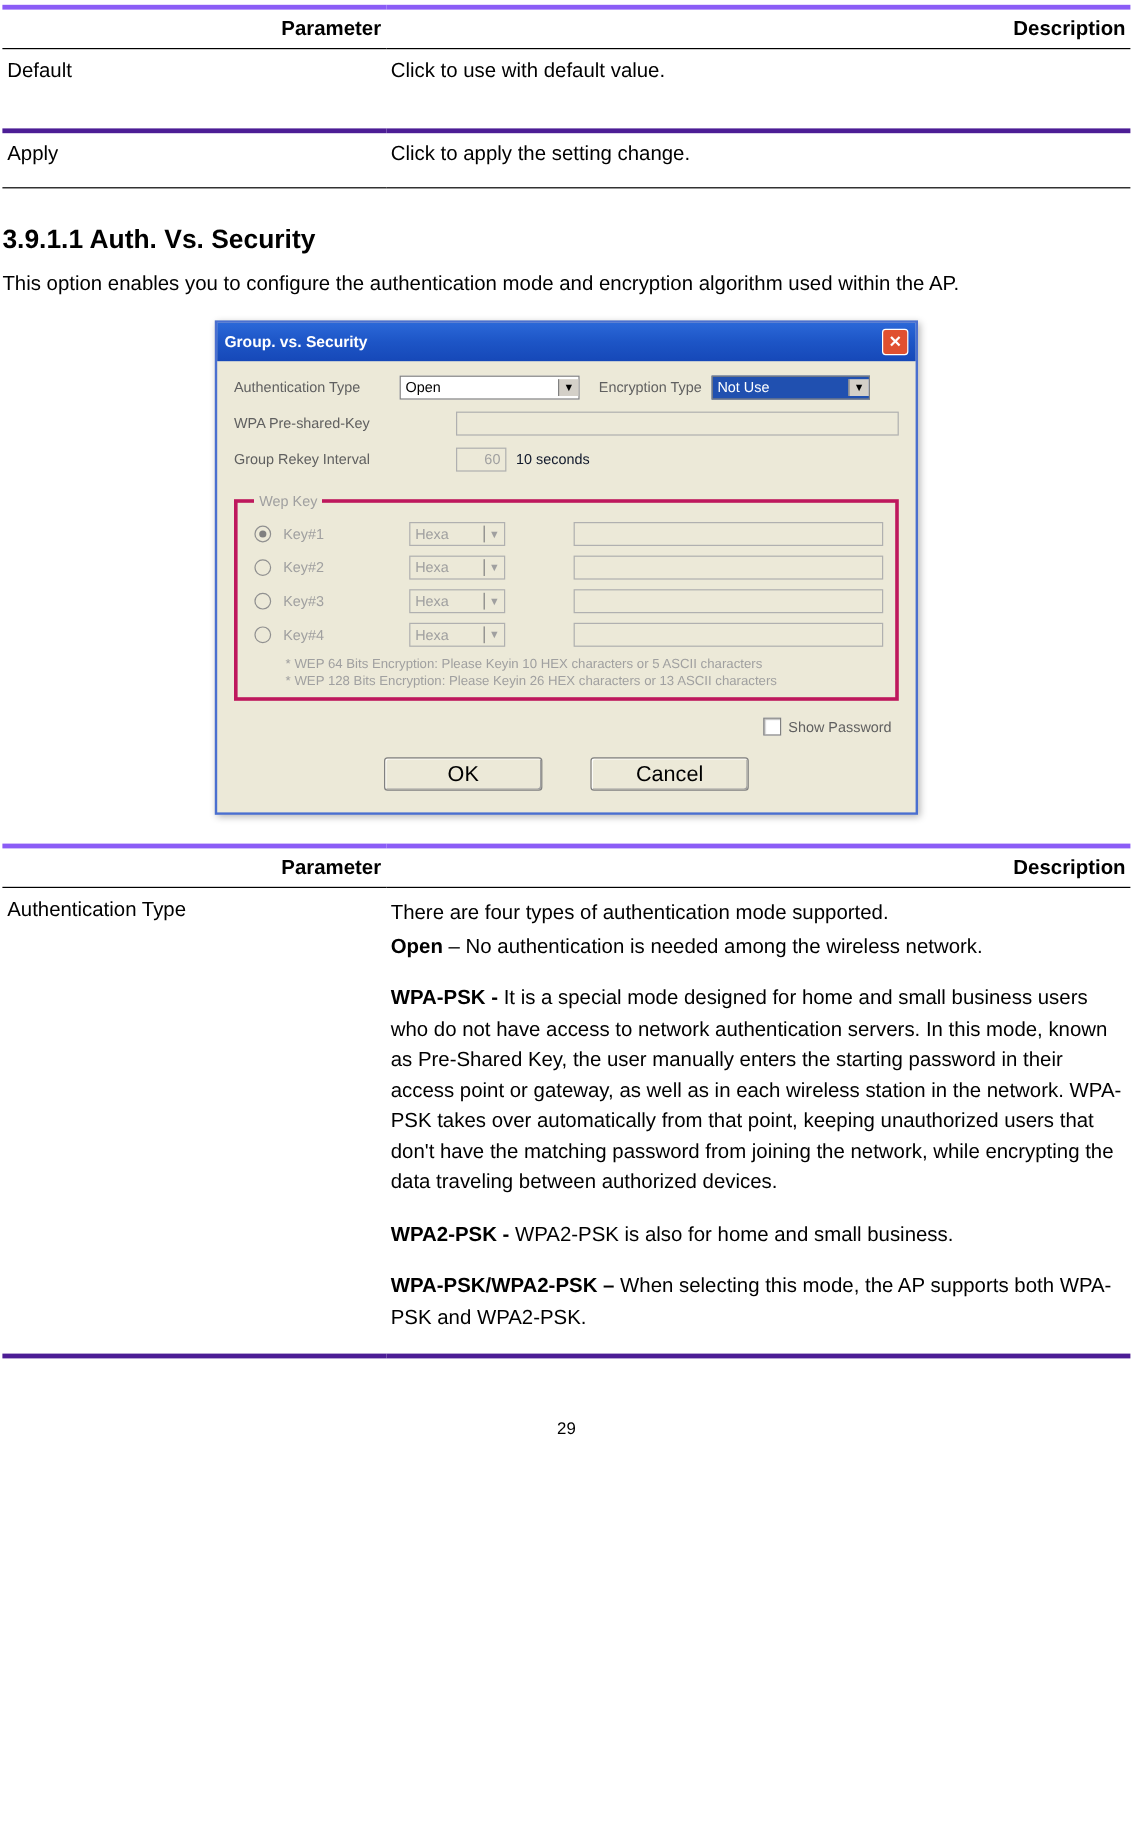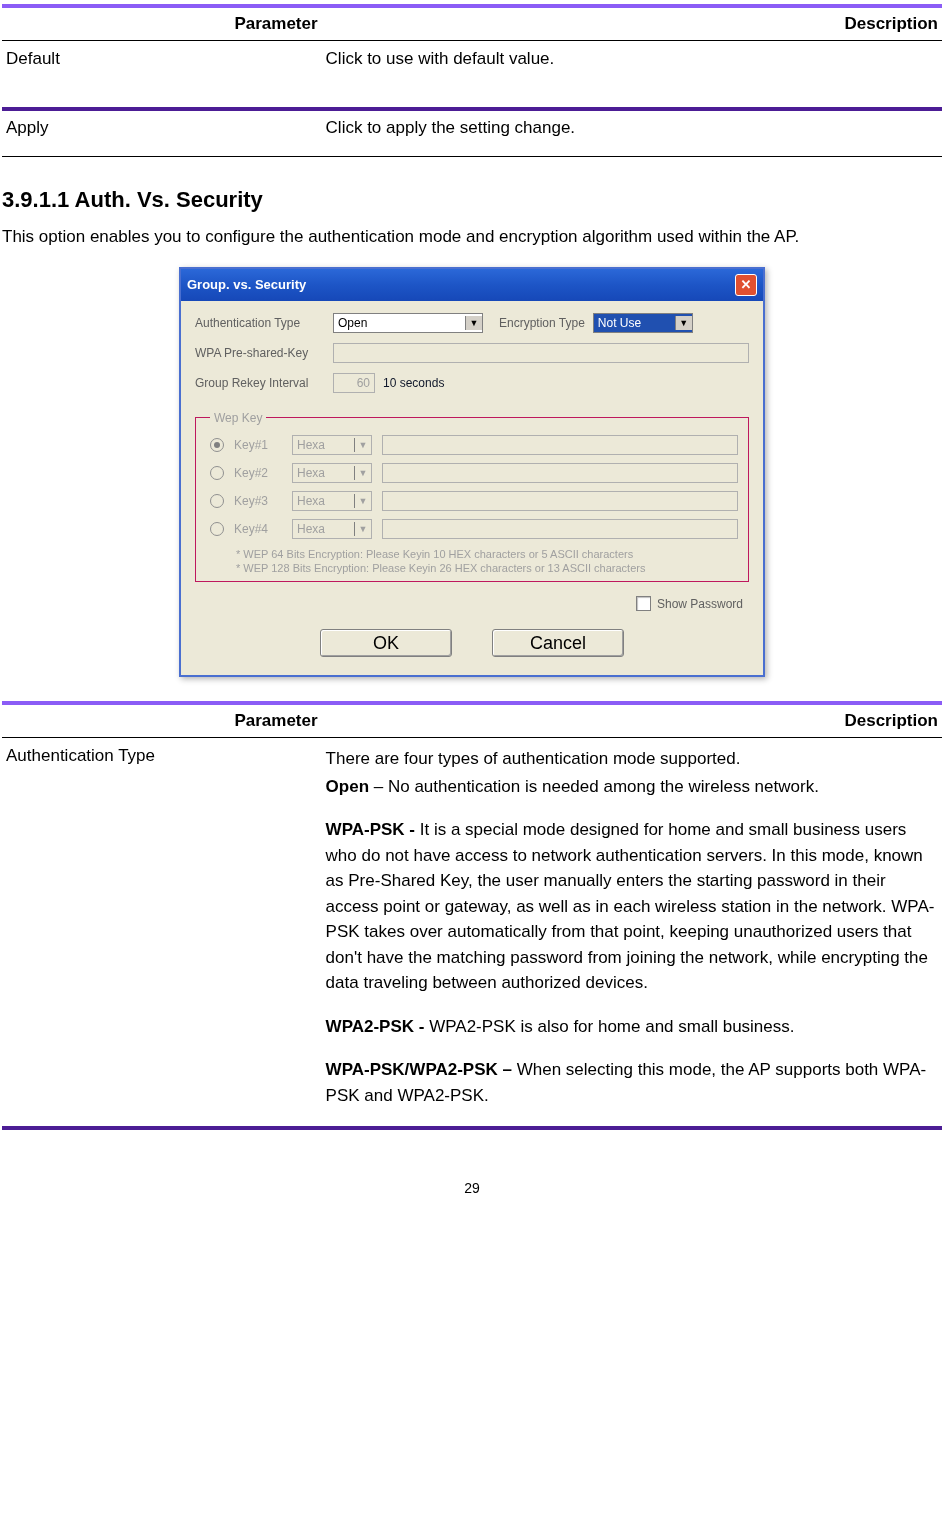--- a/index.html
+++ b/index.html
@@ -121,26 +121,27 @@
     margin: -2px -4px -2px 0;
   }
   .combo.sel {
     background: #2050b0;
     color: #fff;
   }
   .combo.disabled, .textbox.disabled, .smallbox.disabled {
     background: #ece9d8;
     color: #a0a0a0;
     border-color: #b0b0b0;
+    margin-left: 47px;
   }
   .combo.disabled .arrow { color: #a0a0a0; background: #ece9d8; }
   .textbox { width: 250px; }
   .smallbox { width: 42px; text-align: right; justify-content: flex-end; }
   fieldset.wep {
-    border: 1px solid #be185d;
+    border: 3px solid #be185d;
     margin: 18px 0 6px 0;
     padding: 10px 10px 6px 14px;
     color: #a0a0a0;
   }
   fieldset.wep legend {
     color: #a0a0a0;
     font-size: 12px;
     padding: 0 4px;
   }
   .wep-row {
@@ -247,21 +248,21 @@
       <span class="closebox">✕</span>
     </div>
     <div class="dlg-body">
       <div class="dlg-row">
         <span class="dlg-label">Authentication Type</span>
         <span class="combo wide">
           <span>Open</span>
           <span class="arrow">▼</span>
         </span>
         <span class="dlg-label" style="width:auto;margin-left:8px">Encryption Type</span>
-        <span class="combo sel" style="width:100px">
+        <span class="combo sel" style="width:132px">
           <span>Not Use</span>
           <span class="arrow">▼</span>
         </span>
       </div>
       <div class="dlg-row">
         <span class="dlg-label">WPA Pre-shared-Key</span>
         <span class="textbox disabled" style="flex:1"></span>
       </div>
       <div class="dlg-row">
         <span class="dlg-label">Group Rekey Interval</span>

